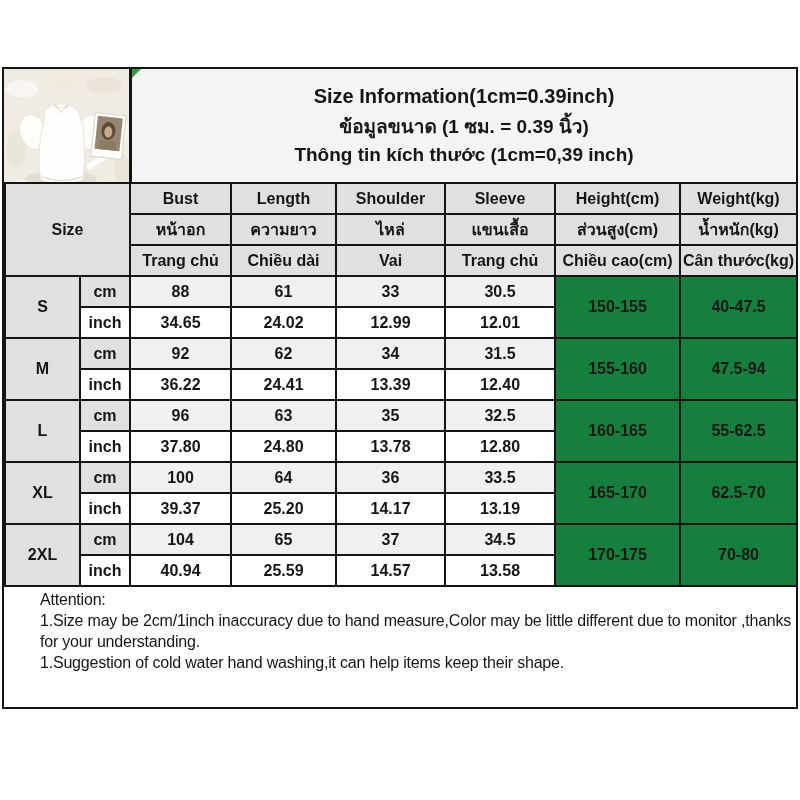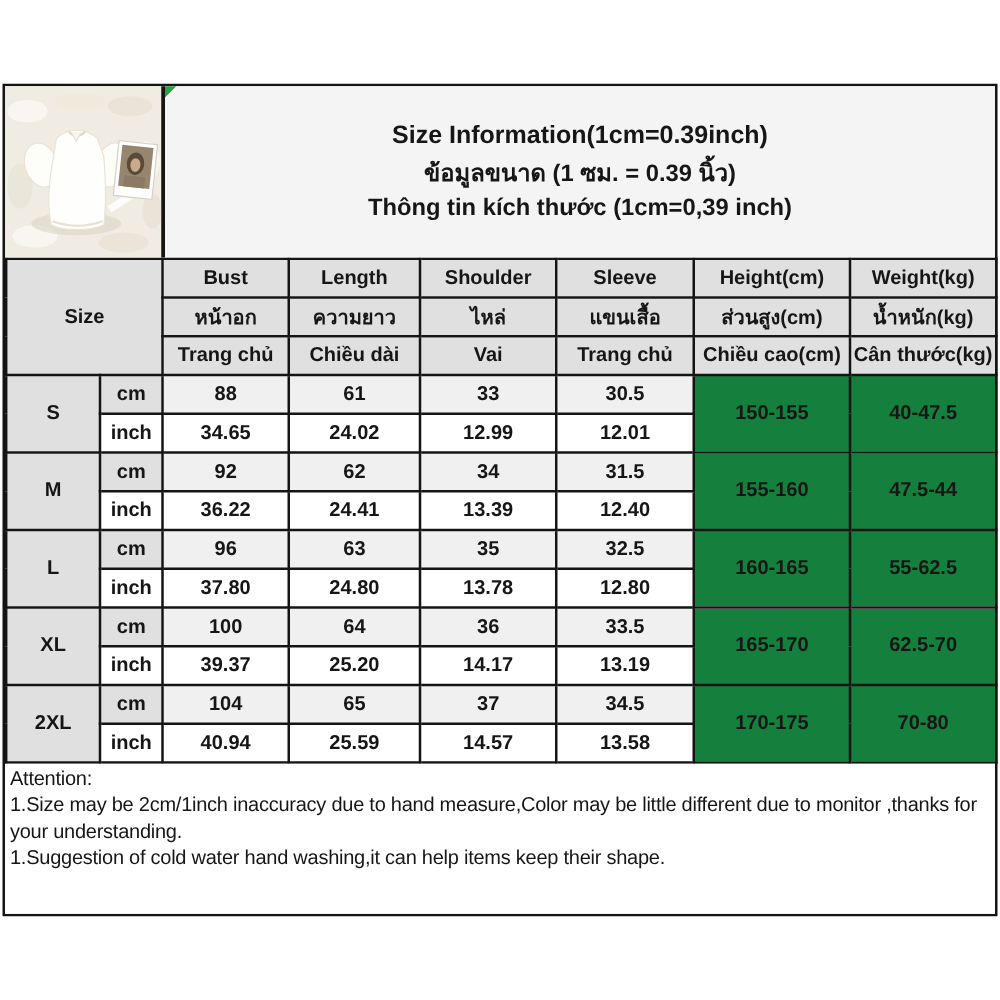--- a/index.html
+++ b/index.html
@@ -5,21 +5,21 @@
   html,body{margin:0;padding:0;}
   body{
     width:800px;height:800px;position:relative;background:#ffffff;
     font-family:"Liberation Sans","DejaVu Sans",sans-serif;color:#161616;
   }
   .sheet{
     position:absolute;left:2px;top:67px;width:792px;
     border:2px solid #141414;background:#ffffff;
   }
   
-  .top-row{display:flex;height:137px;}
+  .top-row{display:flex;height:113px;}
   .img-cell{width:125px;flex:0 0 125px;border-right:3px solid #141414;position:relative;overflow:hidden;background:#f2ede5;}
   .img-cell svg{display:block;}
   .title-cell{
     flex:1;background:#f4f4f4;position:relative;
     display:flex;flex-direction:column;justify-content:center;align-items:center;
     gap:3px;
   }
   .green-flag{
     position:absolute;top:0;left:0;width:0;height:0;
     border-top:9px solid #2f9e44;border-right:9px solid transparent;
@@ -38,21 +38,21 @@
   .size-head{font-size:30px;background:#e0e0e0;}
   .size-cell{background:#e0e0e0;font-size:18px;}
   .unit-cm{background:#e0e0e0;font-size:16px;}
   .unit-inch{background:#ffffff;font-size:16px;}
   .val-cm{background:#f0f0f0;font-size:15px;}
   .val-inch{background:#ffffff;font-size:15px;margin-top:44px;}
   .range{background:#15803d;font-size:15px;}
   
   .attention{
     min-height:112px;padding:2px 4px 6px 4px;background:#ffffff;
-    font-size:16px;line-height:21px;font-weight:normal;letter-spacing:-0.2px;
+    font-size:16px;line-height:21px;font-weight:normal;letter-spacing:-0.2px;margin-left:32px;
   }
   .attention p{margin:0;}
 </style>
 </head>
 <body>
 
 <div class="sheet">
 
   <div class="top-row">
     <div class="img-cell">
@@ -156,21 +156,21 @@
       </tr>
 
       <tr class="dr">
         <td rowspan="2" class="size-cell">M</td>
         <td class="unit-cm">cm</td>
         <td class="val-cm">92</td>
         <td class="val-cm">62</td>
         <td class="val-cm">34</td>
         <td class="val-cm">31.5</td>
         <td rowspan="2" class="range">155-160</td>
-        <td rowspan="2" class="range">47.5-44</td>
+        <td rowspan="2" class="range">47.5-94</td>
       </tr>
       <tr class="dr">
         <td class="unit-inch">inch</td>
         <td class="val-inch">36.22</td>
         <td class="val-inch">24.41</td>
         <td class="val-inch">13.39</td>
         <td class="val-inch">12.40</td>
       </tr>
 
       <tr class="dr">

